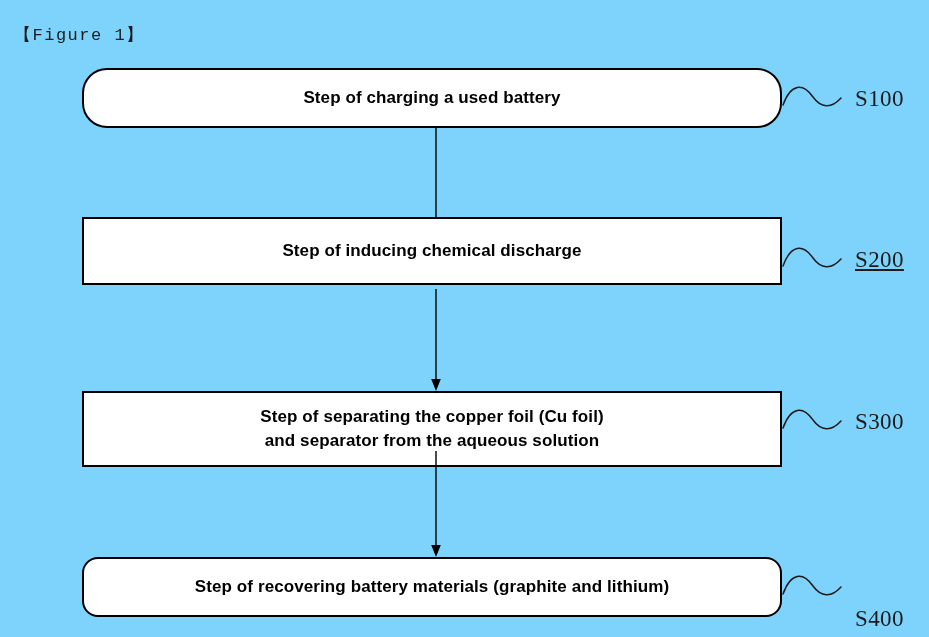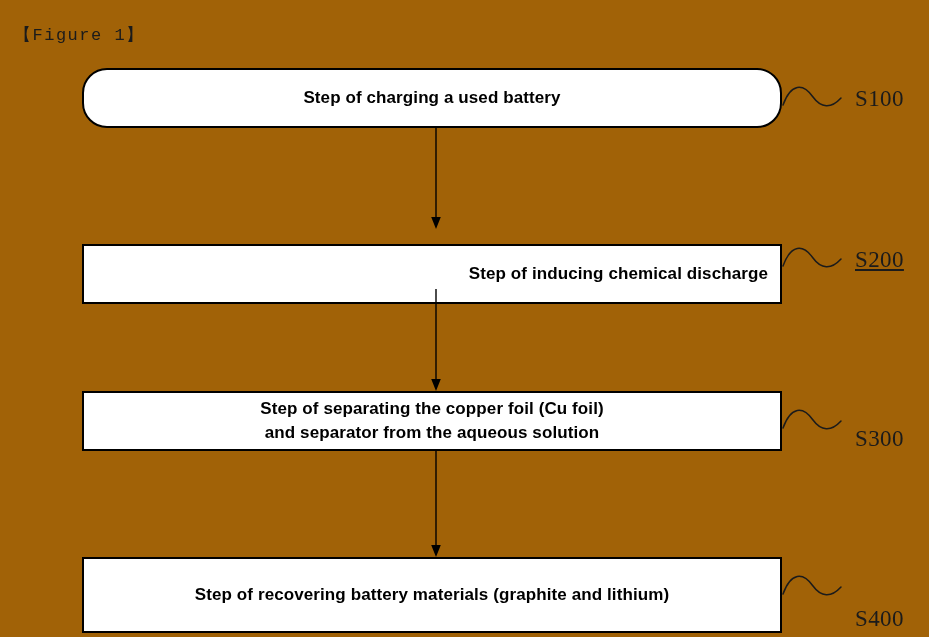--- a/index.html
+++ b/index.html
@@ -9,21 +9,21 @@
     background: #ffffff;
   }
   body {
     font-family: "Liberation Sans", sans-serif;
     -webkit-font-smoothing: none;
   }
   #figure-page {
     position: relative;
     width: 929px;
     height: 637px;
-    background: #a16207;
+    background: #7dd3fc;
     overflow: hidden;
   }
 
   
   .figure-caption {
     position: absolute;
     left: 14px;
     top: 23px;
     font-family: "Liberation Mono", "DejaVu Sans Mono", monospace;
     font-size: 17px;
@@ -50,23 +50,23 @@
     font-size: 17px;
     line-height: 24px;
     color: #000000;
     text-align: center;
     letter-spacing: 0.1px;
     white-space: pre-line;
     padding: 0 12px;
   }
 
   #box-s100 { top: 68px;  height: 60px; border-radius: 25px; }
-  #box-s200 { top: 244px; height: 60px; justify-content: flex-end; }
-  #box-s300 { top: 391px; height: 60px; }
-  #box-s400 { top: 557px; height: 76px; }
+  #box-s200 { top: 217px; height: 68px; }
+  #box-s300 { top: 391px; height: 76px; }
+  #box-s400 { top: 557px; height: 60px; border-radius: 16px; }
 
   
   .connector {
     position: absolute;
     left: 429px;
     width: 14px;
   }
   .connector svg { display: block; overflow: visible; }
 
   #connector-1 { top: 128px; height: 101px; }
@@ -90,21 +90,21 @@
     position: absolute;
     left: 855px;
     font-family: "Liberation Serif", "DejaVu Serif", serif;
     font-size: 23px;
     color: #1b1b1b;
     letter-spacing: 0.4px;
     white-space: nowrap;
   }
   #tag-s100 { top: 86px; }
   #tag-s200 { top: 247px; text-decoration: underline; }
-  #tag-s300 { top: 409px; margin-top: 17px; }
+  #tag-s300 { top: 409px; }
   #tag-s400 { top: 575px; margin-top: 31px; }
 </style>
 </head>
 <body>
 
 <div id="figure-page">
 
   <div class="figure-caption">【Figure 1】</div>
 
   <div class="flow-box" id="box-s100">

